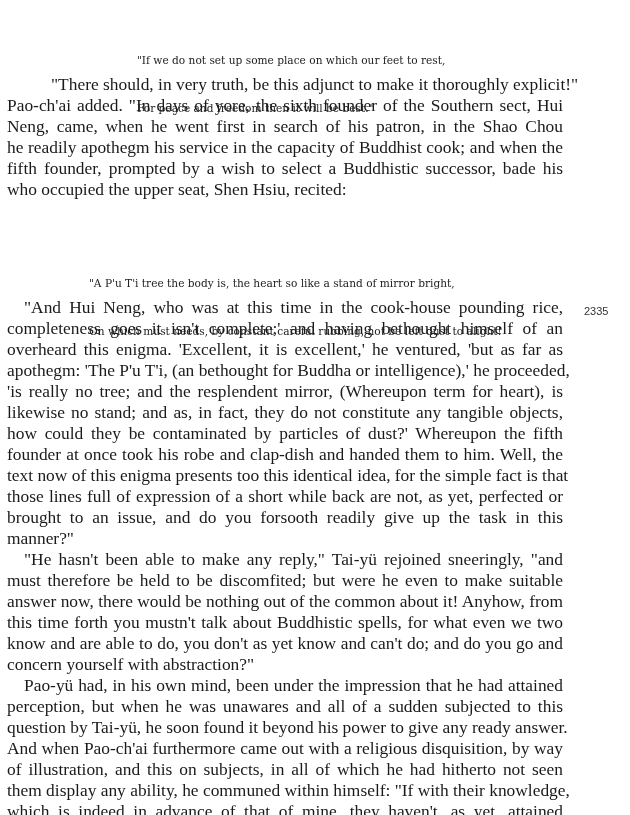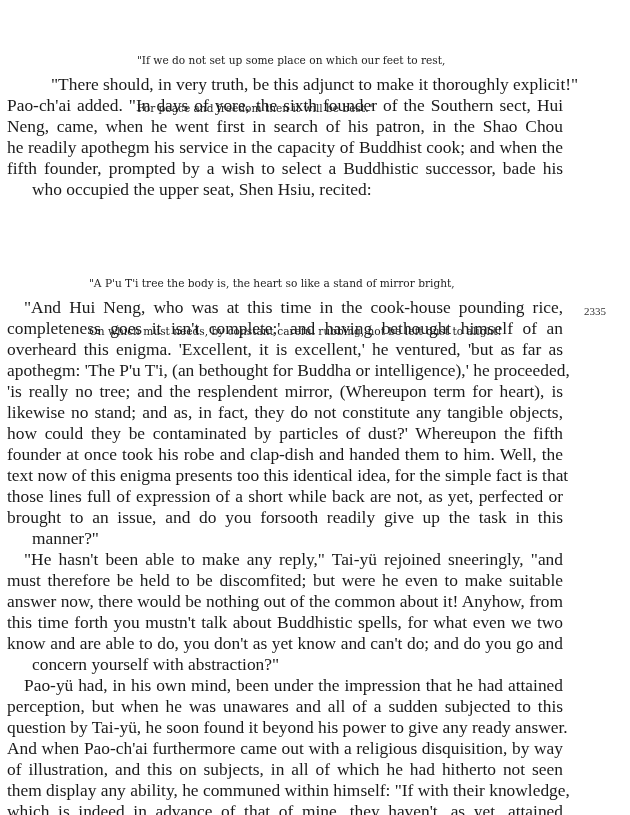--- a/index.html
+++ b/index.html
@@ -16,24 +16,24 @@
     white-space: pre;
   }
   .para {
     position: absolute; left: 7px; width: 556px;
     font-family: "Liberation Serif", "DejaVu Serif", serif;
     font-size: 17.4px; line-height: 21px;
     text-align: justify;
     margin: 0;
   }
   .para .ln { display: block; text-align: justify; text-align-last: justify; height: 21px; white-space: nowrap; }
-  .para .ln.last { text-align-last: left; margin-left: 25px; }
+  .para .ln.last { text-align-last: left; }
   .page-num {
     position: absolute; left: 584px; top: 305px;
-    font-family: Liberation Serif, serif;
+    font-family: Liberation Sans, sans-serif;
     font-size: 11px; color: #333;
   }
 </style>
 </head>
 <body>
 
 <div class="verse" style="left:137px; top:20px;">
   <div>"If we do not set up some place on which our feet to rest,</div>
   <div>For peace and freedom then it will be best."</div>
 </div>

